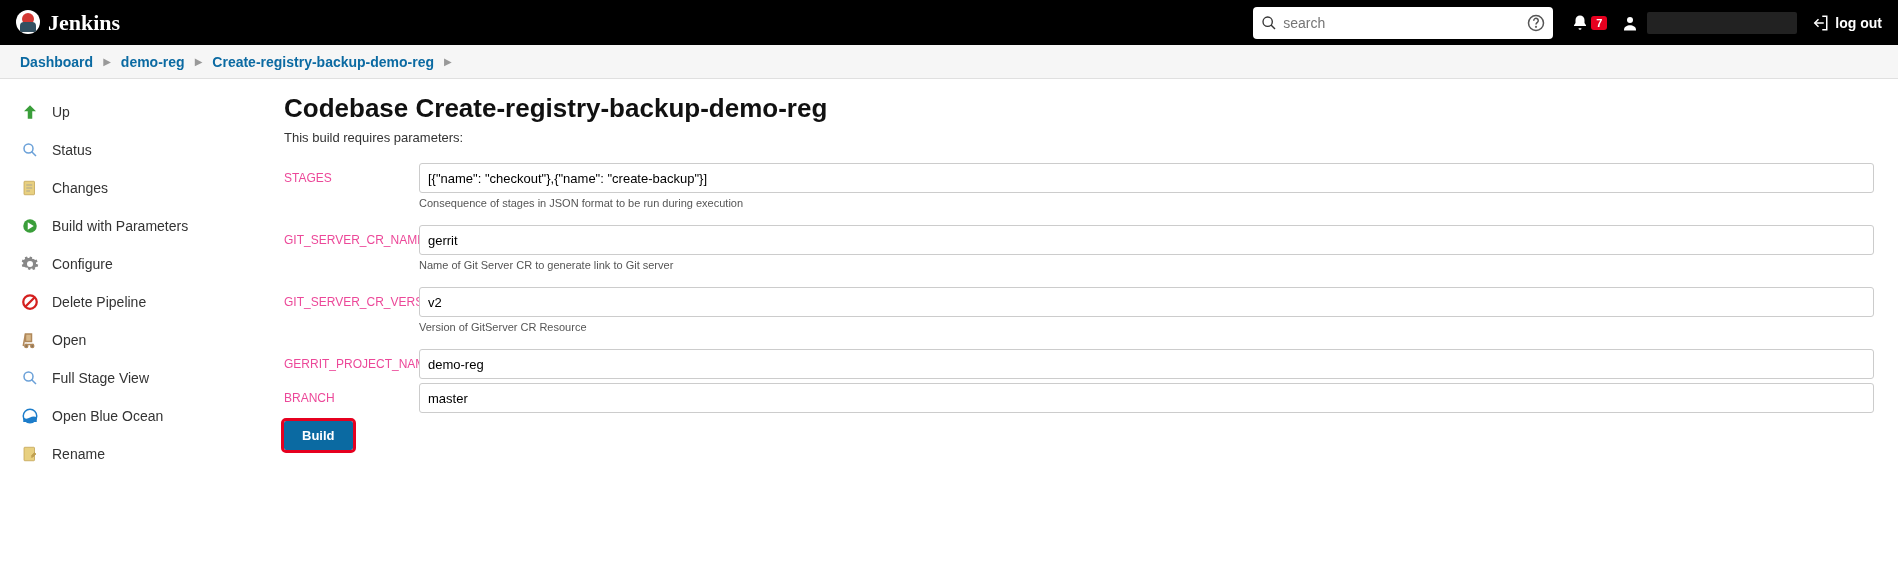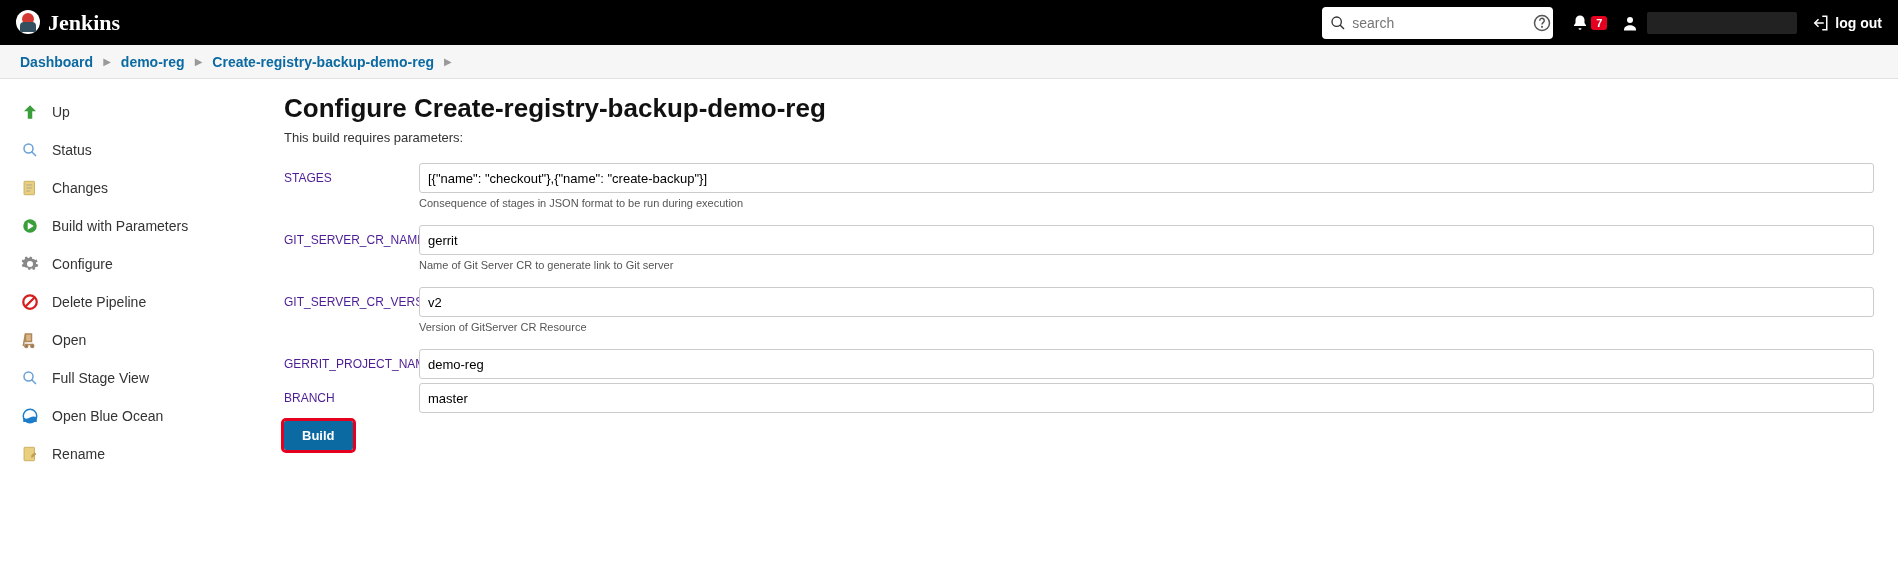--- a/index.html
+++ b/index.html
@@ -6,21 +6,21 @@
 body { font-family: "Segoe UI", Arial, sans-serif; font-size: 14px; color: #333; background: #fff; }
 
 
 .header { background: #000; height: 45px; display: flex; align-items: center; padding: 0 16px; color: #fff; }
 .logo-wrap { display: flex; gap: 8px; }
 .logo-img { width: 24px; height: 24px; background: #fff; border-radius: 50%; position: relative; overflow: hidden; }
 .logo-img::before { content:''; position:absolute; top:3px; left:6px; width:12px; height:12px; background:#d33833; border-radius:50%; }
 .logo-img::after { content:''; position:absolute; bottom:2px; left:4px; width:16px; height:10px; background:#335061; border-radius:4px 4px 0 0; }
 .logo-text { font-family: Georgia, serif; font-weight: bold; font-size: 22px; }
 .header-spacer { flex: 1; }
-.search-box { display:flex; align-items:center; background:#fff; border-radius:4px; height:32px; width:231px; padding:0 8px; color:#333; }
+.search-box { display:flex; align-items:center; background:#fff; border-radius:4px; height:32px; width:300px; padding:0 8px; color:#333; }
 .search-box input { border:none; outline:none; flex:1; font-size:14px; background:transparent; }
 .search-box .s-icon { margin-right:6px; }
 .header-icons { display:flex; align-items:center; gap:14px; margin-left:18px; }
 .badge { background:#e6001f; color:#fff; font-size:11px; font-weight:bold; padding:1px 5px; border-radius:3px; }
 .bell-wrap{display:flex;align-items:center;gap:2px;}
 .user-area { display:flex; align-items:center; gap:8px; }
 .user-redact { width:150px; height:22px; background:#222; border-radius:2px; }
 .logout { display:flex; align-items:center; gap:6px; font-weight:bold; cursor:pointer; }
 
 
@@ -32,21 +32,21 @@
 .body-wrap { display:flex; }
 .sidebar { width:260px; padding:14px 0; }
 .side-item { display:flex; align-items:center; gap:12px; padding:9px 20px; cursor:pointer; font-size:14px; color:#333; }
 .side-icon { width:20px; height:20px; display:flex; align-items:center; justify-content:center; }
 
 .main { flex:1; padding:14px 24px; }
 .page-title { font-size:26px; font-weight:800; margin-bottom:6px; color:#111; }
 .subtitle { font-size:13px; margin-bottom:18px; color:#333; }
 
 .param-row { display:flex; margin-bottom:4px; align-items:flex-start; }
-.param-label { width:135px; font-size:12px; color:#4c1d95; padding-top:8px; flex-shrink:0; }
+.param-label { width:135px; font-size:12px; color:#ec4899; padding-top:8px; flex-shrink:0; }
 .param-field { flex:1; }
 .param-field input { width:100%; height:30px; border:1px solid #ccc; border-radius:3px; padding:0 8px; font-size:13px; }
 .param-help { font-size:11px; color:#555; margin:4px 0 12px 0; }
 
 .build-btn-wrap{ margin-top:8px; }
 .build-btn { background:#0b6aa2; color:#fff; border:none; padding:7px 18px; font-weight:bold; font-size:13px; border-radius:2px; cursor:pointer; outline:3px solid #e6001f; outline-offset:0; }
 
 svg { display:block; }
 </style>
 </head>
@@ -206,21 +206,21 @@
           <svg width="18" height="18" viewBox="0 0 24 24" fill="#e8d080" stroke="#c0a050" stroke-width="1">
             <rect x="4" y="3" width="14" height="18" rx="1"></rect>
             <path d="M14 14l4-4 2 2-4 4-2 .5.5-2.5z" fill="#c0a050"></path>
           </svg>
         </span>
       <span>Rename</span>
     </div>
   </div>
 
   <div class="main">
-    <h1 class="page-title">Configure Create-registry-backup-demo-reg</h1>
+    <h1 class="page-title">Codebase Create-registry-backup-demo-reg</h1>
     <div class="subtitle">This build requires parameters:</div>
 
     <div class="param-row">
       <div class="param-label">STAGES</div>
       <div class="param-field">
         <input type="text" value="[{&quot;name&quot;: &quot;checkout&quot;},{&quot;name&quot;: &quot;create-backup&quot;}]" style="">
         <div class="param-help">Consequence of stages in JSON format to be run during execution</div>
       </div>
     </div>
 

